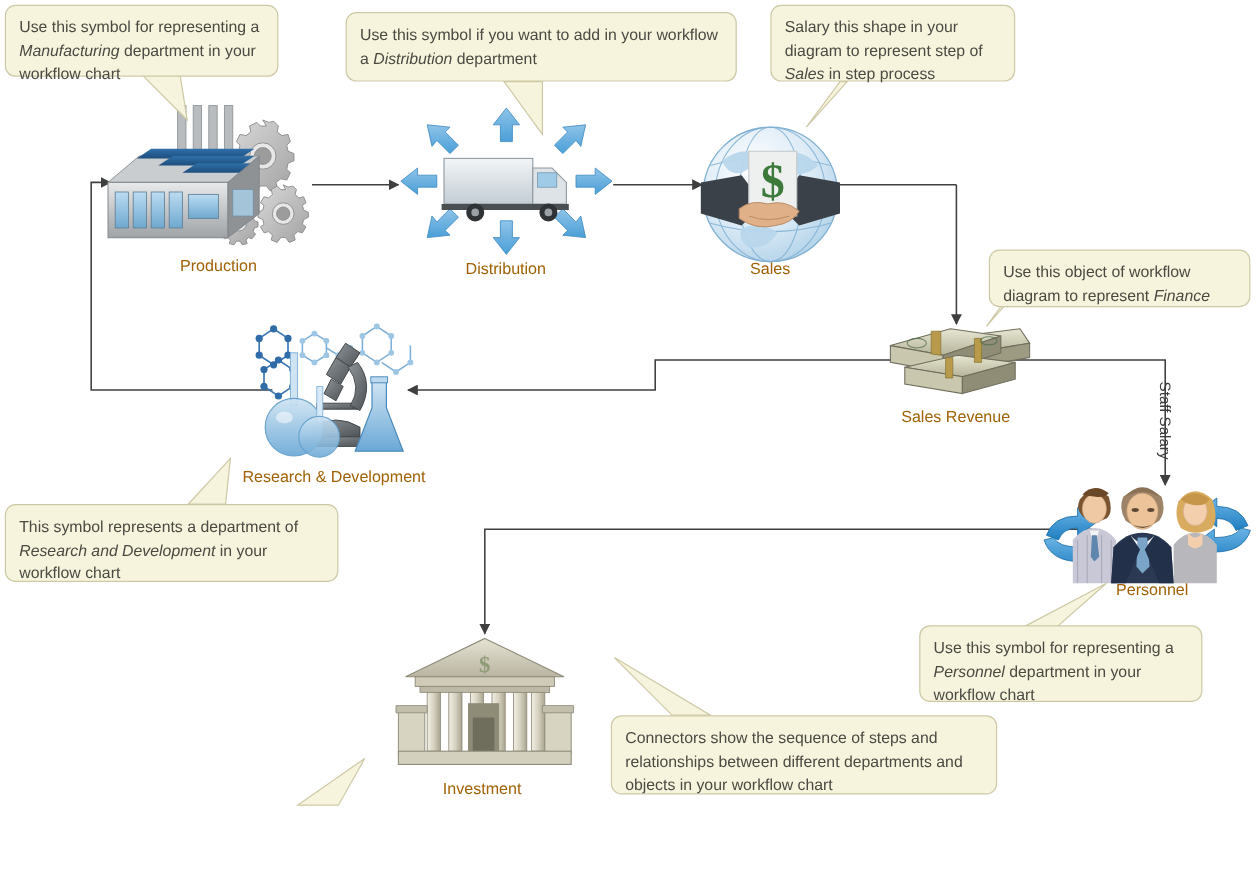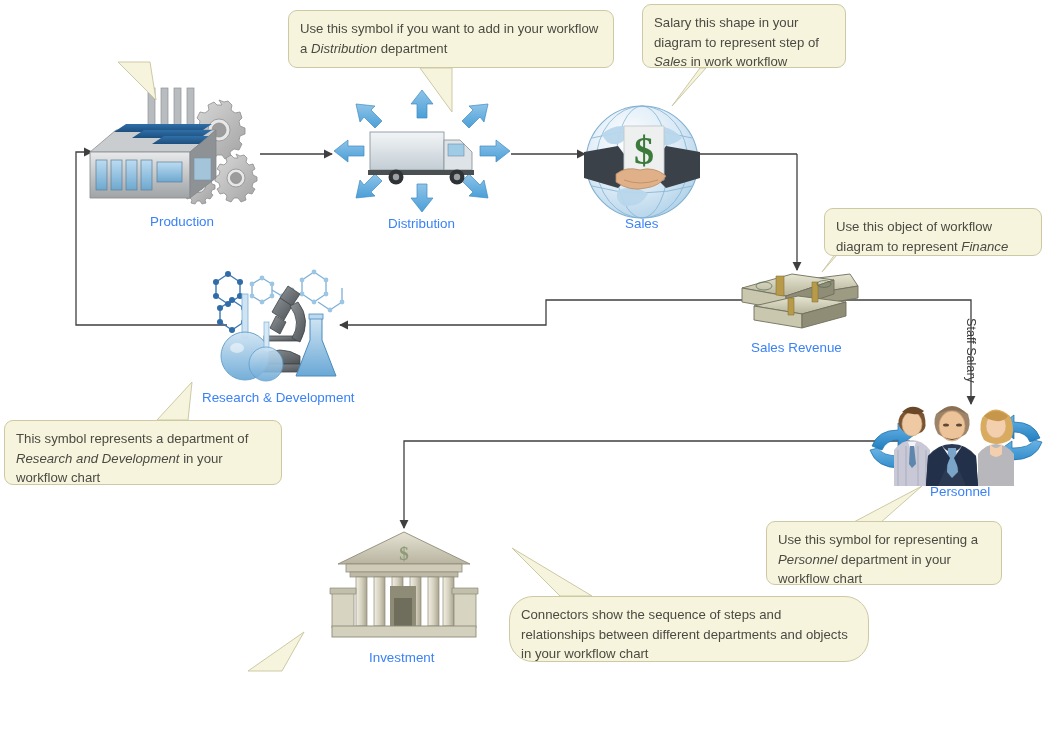--- a/index.html
+++ b/index.html
@@ -8,21 +8,21 @@
   #stage{position:absolute;left:0;top:0;width:1047px;height:742px;}
 
   
   .callout{position:absolute;background:#f7f4de;border:1px solid #cdc9a5;
            border-radius:9px;color:#4a4a42;font-size:13.2px;line-height:19.5px;
            padding:8px 11px 9px 11px;box-sizing:border-box;z-index:6;}
   .callout i{font-style:italic;}
   .tail{position:absolute;z-index:5;}
 
   
-  .nlabel{position:absolute;color:#3b82f6;font-size:13.4px;white-space:nowrap;z-index:7;}
+  .nlabel{position:absolute;color:#a16207;font-size:13.4px;white-space:nowrap;z-index:7;}
   .vlabel{position:absolute;color:#3c3c3c;font-size:12.6px;white-space:nowrap;z-index:7;
           transform-origin:0 0;transform:rotate(90deg);}
 
   
   .node{position:absolute;z-index:4;}
   svg{display:block;overflow:visible;}
   #wires{position:absolute;left:0;top:0;z-index:2;}
 </style>
 </head>
 <body>
@@ -437,39 +437,42 @@
       <path d="M0,60 L26,60 L26,66 L0,66 Z" fill="#c3bfad" stroke="#8e8b79" stroke-width="0.7"></path>
       <path d="M122,60 L148,60 L148,66 L122,66 Z" fill="#c3bfad" stroke="#8e8b79" stroke-width="0.7"></path>
 
       <rect x="2" y="98" width="144" height="11" fill="#d4d0be" stroke="#8e8b79" stroke-width="0.9"></rect>
     </svg>
   </div>
   <div class="nlabel" style="left:369px;top:650px;">Investment</div>
 
   <div class="vlabel" style="left:978px;top:318px;">Staff Salary</div>
 
+  <div class="callout" style="left:4px;top:4px;width:228px;height:60px;">
+    <span>Use this symbol for representing a </span><i>Manufacturing</i><span> department in your workflow chart</span>
+  </div>
 
   <div class="callout" style="left:288px;top:10px;width:326px;height:58px;">
     <span>Use this symbol if you want to add in your workflow a </span><i>Distribution</i><span> department</span>
   </div>
 
   <div class="callout" style="left:642px;top:4px;width:204px;height:64px;">
-    <span>Salary this shape in your diagram to represent step of </span><i>Sales</i><span> in work workflow</span>
+    <span>Salary this shape in your diagram to represent step of </span><i>Sales</i><span> in step process</span>
   </div>
 
   <div class="callout" style="left:824px;top:164px;width:218px;height:48px;margin-top:44px;">
     <span>Use this object of workflow diagram to represent </span><i>Finance</i><span></span>
   </div>
 
   <div class="callout" style="left:766px;top:521px;width:236px;height:64px;">
     <span>Use this symbol for representing a </span><i>Personnel</i><span> department in your workflow chart</span>
   </div>
 
   <div class="callout" style="left:4px;top:420px;width:278px;height:65px;">
     <span>This symbol represents a department of </span><i>Research and Development</i><span> in your workflow chart</span>
   </div>
 
-  <div class="callout" style="left:509px;top:596px;width:360px;height:66px;border-radius:24px;">
+  <div class="callout" style="left:509px;top:596px;width:322px;height:66px;">
     <span>Connectors show the sequence of steps and relationships between different departments and objects in your workflow chart</span>
   </div>
 
 
 </div>
 
 </body></html>

